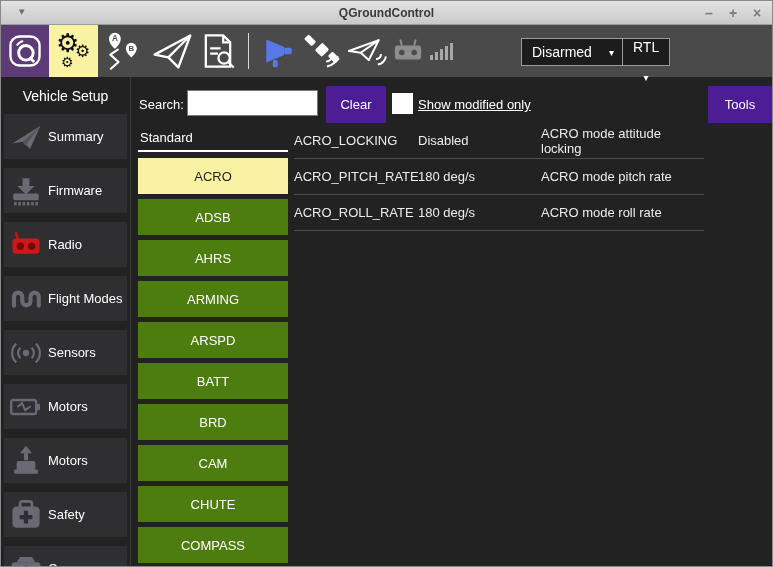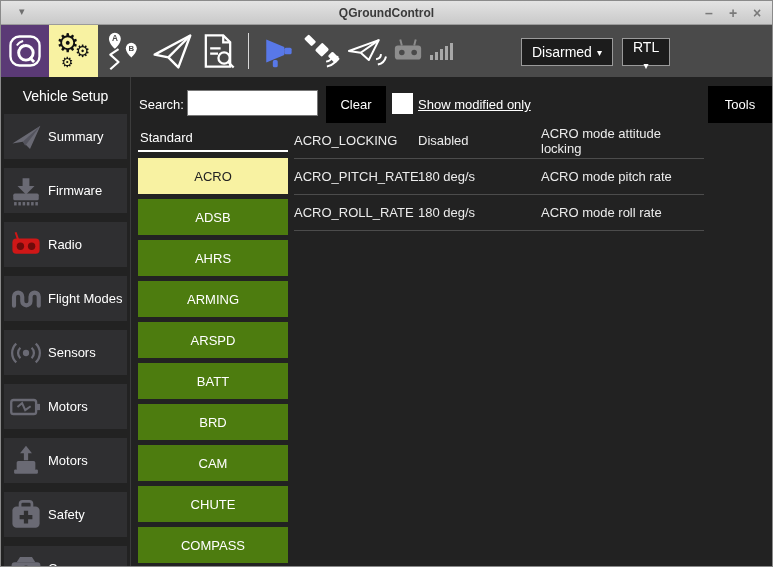--- a/index.html
+++ b/index.html
@@ -27,21 +27,21 @@
   .tb-sep { position:absolute; left:247px; top:32px; width:1px; height:36px; background:#d8d8d8; }
   .ind-audio { left:260px; width:40px; }
   .ind-gps { left:301px; width:40px; }
   .ind-tele { left:343px; width:46px; }
   .ind-rc { left:391px; width:60px; gap:5px; }
   .ind-batt { left:455px; width:62px; gap:4px; }
   .na-text { color:#8d8d8d; font-size:15px; }
   .bars { display:flex; align-items:flex-end; gap:2px; height:18px; }
   .bars i { display:block; width:3px; background:#a8a8a8; }
   .ddbtn { position:absolute; top:37px; height:28px; background:#1c1c1c; border:1px solid #9a9a9a;
-    color:#fff; font-size:14px; display:flex; align-items:center; padding:0 10px; gap:5px; cursor:pointer; }
+    color:#fff; font-size:14px; display:flex; align-items:center; padding:0 10px; gap:17px; cursor:pointer; }
   .dd-armed { left:520px; }
   .dd-mode { left:621px;flex-direction:column; }
   .caret { font-size:10px; color:#fff; }
 
   .gearwrap { position:relative; width:49px; height:52px; }
   .gear { position:absolute; font-family:"DejaVu Sans", sans-serif; color:#111; line-height:1; }
   .gear.g1 { font-size:26px; left:7px; top:5px; }
   .gear.g2 { font-size:17px; left:26px; top:18px; }
   .gear.g3 { font-size:14px; left:12px; top:30px; }
 
@@ -51,21 +51,21 @@
   .sb-items { padding:0 3px; display:flex; flex-direction:column; gap:9px; }
   .sb-item { height:45px; background:#2f2f31; display:flex; align-items:center; cursor:pointer; }
   .sb-icon { width:44px; display:flex; justify-content:center; }
   .sb-label { color:#fff; font-size:13px; }
 
   
   .search-label, .modified-label { position:absolute; color:#fff; font-size:13px; }
   .search-label { left:138px; top:96px; }
   .search-input { position:absolute; left:186px; top:89px; width:131px; height:26px; background:#fff;
     border:1px solid #777; font-size:13px; padding:0 5px; }
-  .gbtn { position:absolute; background:#000000; color:#fff; font-size:13px; border:none;
+  .gbtn { position:absolute; background:#4c1d95; color:#fff; font-size:13px; border:none;
     display:flex; align-items:center; justify-content:center; cursor:pointer; }
   .clear-btn { left:325px; top:85px; width:60px; height:37px; }
   .tools-btn { left:707px; top:85px; width:64px; height:37px; }
   .checkbox { position:absolute; left:391px; top:92px; width:21px; height:21px; background:#fff; cursor:pointer; }
   .modified-label { left:417px; top:96px;text-decoration:underline; }
 
   .cats { position:absolute; left:137px; top:124px; width:150px; }
   .cat-header { color:#fff; font-size:13px; padding-left:2px; height:25px; display:flex; align-items:center; }
   .cat-underline { width:150px; height:2px; background:#fff; margin-bottom:6px; }
   .cat-btn { width:150px; height:36px; background:#4d7c0f; color:#fff; font-size:13px;

